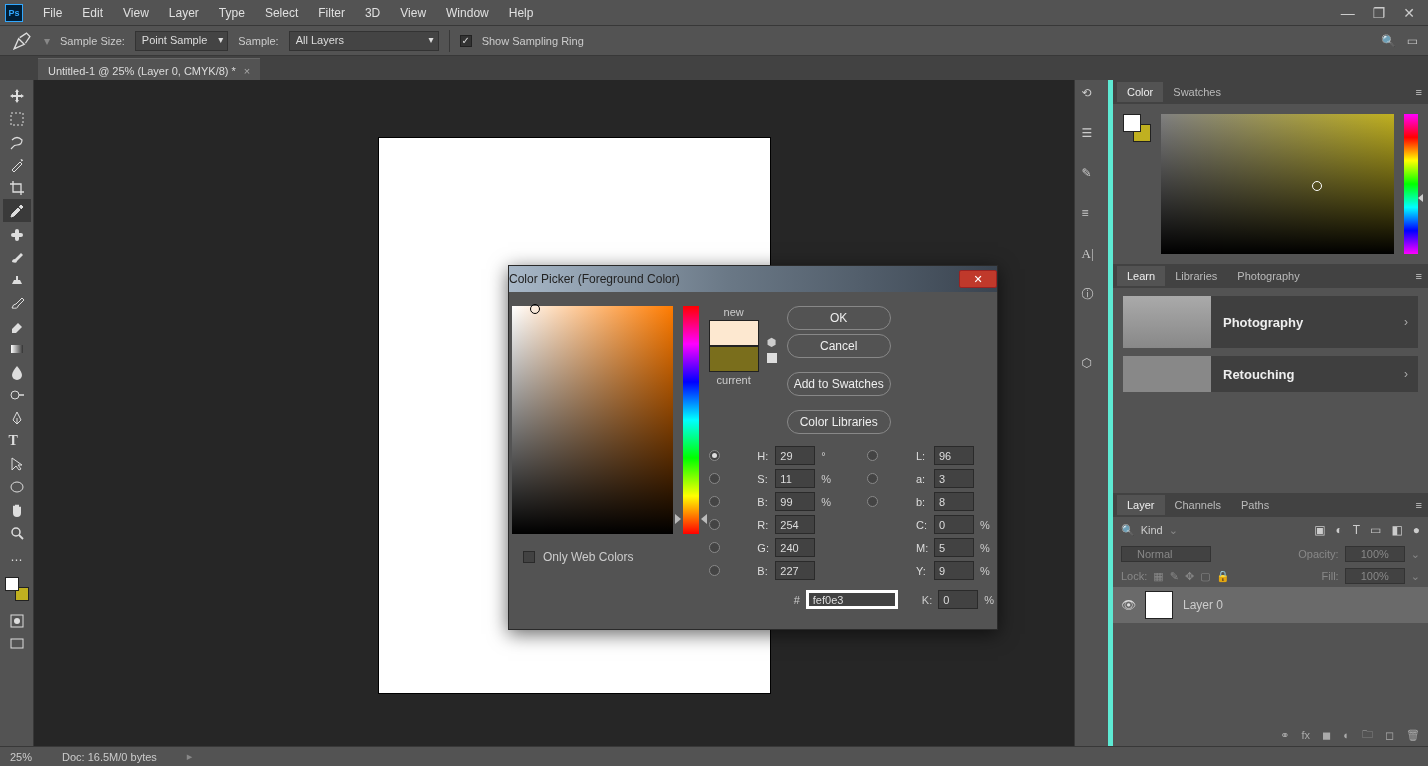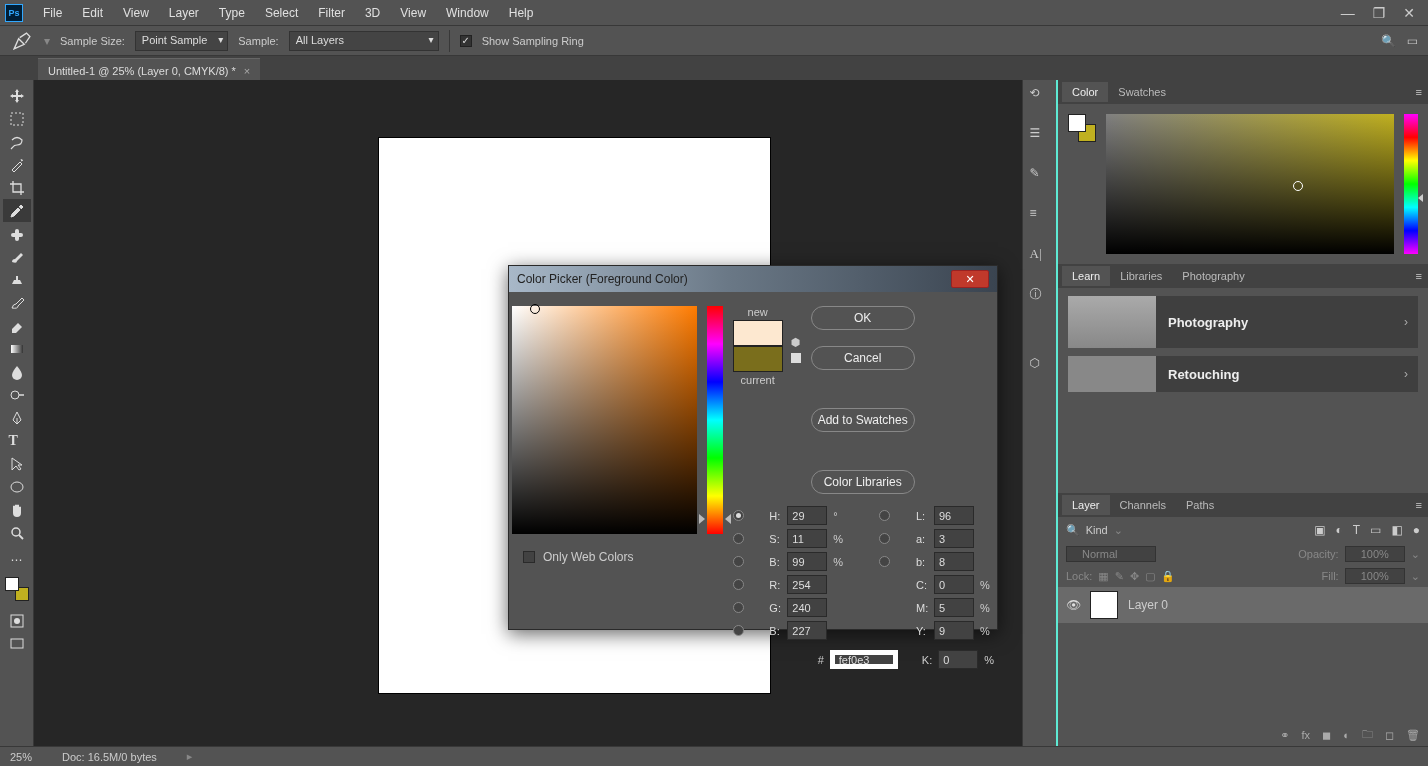--- a/index.html
+++ b/index.html
@@ -39,21 +39,21 @@
 
 
 .canvas { flex: 1; background: #262626; position: relative; overflow: hidden; }
 .artboard { position: absolute; left: 345px; top: 58px; width: 391px; height: 555px; background: #fff; box-shadow: 0 0 0 1px #000; }
 
 
 .dockstrip { width: 34px; background: #535353; border-left: 1px solid #383838; display: flex; flex-direction: column; align-items: center; padding-top: 6px; gap: 20px; }
 .dockstrip .dicon { width: 20px; height: 20px; color: #ccc; }
 
 
-.panels { width: 372px; background: #535353; display: flex; flex-direction: column; border-left: 2px solid #5eead4; }
+.panels { width: 320px; background: #535353; display: flex; flex-direction: column; border-left: 5px solid #5eead4; }
 .panel-tabs { display: flex; height: 24px; background: #424242; align-items: center; padding-left: 4px; font-size: 11px; gap: 0; }
 .ptab { padding: 4px 10px; color: #bbb; cursor: pointer; }
 .ptab.on { background: #535353; color: #eee; }
 
 .color-panel { height: 160px; padding: 10px; display: flex; gap: 10px; position: relative; }
 .fgbg2 { width: 28px; height: 28px; position: relative; }
 .fgbg2 .bg { position: absolute; right: 0; bottom: 0; width: 18px; height: 18px; background: #c0b020; border: 1px solid #222; }
 .fgbg2 .fg { position: absolute; left: 0; top: 0; width: 18px; height: 18px; background: #fff; border: 1px solid #222; }
 .color-field { flex: 1; height: 140px; background: linear-gradient(to bottom, rgba(0,0,0,0), #000), linear-gradient(to right, #808080, #c0b020); position: relative; }
 .color-field .ring { position: absolute; width: 10px; height: 10px; border: 1px solid #fff; border-radius: 50%; left: 65%; top: 48%; }
@@ -76,44 +76,44 @@
 .layer-row { height: 36px; background: #6a6a6a; display: flex; align-items: center; padding: 0 8px; gap: 10px; }
 .layer-row .eye { width: 14px; color: #ddd; }
 .layer-row .thumb { width: 28px; height: 28px; background: #fff; border: 1px solid #222; }
 .layers-footer { height: 22px; display: flex; align-items: center; justify-content: flex-end; gap: 12px; padding: 0 8px; color: #aaa; font-size: 11px; }
 
 
 .statusbar { height: 20px; background: #535353; border-top: 1px solid #383838; display: flex; align-items: center; padding: 0 10px; gap: 30px; font-size: 11px; color: #ccc; }
 
 
 .dialog { position: absolute; left: 508px; top: 265px; width: 490px; height: 365px; background: #535353; border: 1px solid #2a2a2a; box-shadow: 0 4px 18px rgba(0,0,0,0.6); }
-.dlg-titlebar { height: 26px; background: linear-gradient(to right, #a8b8c8, #6a7886 45%, #3a4450); display: flex; align-items: center; padding: 0 8px; color: #222; font-size: 12px; }
+.dlg-titlebar { height: 26px; background: linear-gradient(to right, #a8b8c8, #6a7886 45%, #3a4450); display: flex; align-items: center; padding: 0 0; color: #222; font-size: 12px; }
 .dlg-titlebar .title { flex: 1; }
 .dlg-close { width: 38px; height: 18px; background: #c0392b; color: #fff; display: flex; align-items: center; justify-content: center; font-size: 11px; border: 1px solid #922; border-radius: 2px; }
 .dlg-body { padding: 14px 3px 10px; display: flex; gap: 10px; position: relative; }
 .sv-field { width: 228px; height: 228px; position: relative; background: linear-gradient(to bottom, rgba(0,0,0,0), #000), linear-gradient(to right, #fff, hsl(29,100%,50%)); }
 .sv-field .ring { position: absolute; left: 18px; top: -2px; width: 10px; height: 10px; border: 1px solid #000; border-radius: 50%; background: rgba(255,255,255,0.1); }
 .hue-col { position: relative; width: 16px; height: 228px; }
 .hue-col .strip { width: 16px; height: 228px; background: linear-gradient(to bottom, #f00, #f0f, #00f, #0ff, #0f0, #ff0, #f00); }
 .hue-col .ptr-l { position: absolute; left: -8px; top: 208px; width: 0; height: 0; border-top: 5px solid transparent; border-bottom: 5px solid transparent; border-left: 6px solid #bbb; }
 .hue-col .ptr-r { position: absolute; right: -8px; top: 208px; width: 0; height: 0; border-top: 5px solid transparent; border-bottom: 5px solid transparent; border-right: 6px solid #bbb; }
 .dlg-right { flex: 1; display: flex; flex-direction: column; gap: 6px; }
 .newcur { display: flex; gap: 8px; align-items: flex-start; }
 .newcur-box { width: 50px; }
 .newcur-box .sw { height: 26px; border: 1px solid #222; }
-.dlg-btns { display: flex; flex-direction: column; gap: 16px; }
+.dlg-btns { display: flex; flex-direction: column; gap: 4px; }
 .dlg-btn { width: 104px; height: 24px; background: #535353; border: 1px solid #888; border-radius: 12px; color: #eee; font-size: 12px; display: flex; align-items: center; justify-content: center; cursor: pointer; }
 .val-grid { display: grid; grid-template-columns: auto 14px 42px 14px 24px auto 14px 42px 14px; gap: 4px 4px; align-items: center; font-size: 11px; margin-top: 6px; }
 .val-grid .rad { width: 11px; height: 11px; border: 1px solid #888; border-radius: 50%; background: #444; position: relative; }
 .val-grid .rad.on::after { content: ''; position: absolute; left: 2px; top: 2px; width: 5px; height: 5px; background: #ddd; border-radius: 50%; }
 .val-grid label { color: #ddd; }
 .val-grid input { width: 40px; background: #424242; border: 1px solid #2a2a2a; color: #ddd; padding: 2px 4px; font-size: 11px; height: 19px; }
 .val-grid .unit { color: #ccc; }
 .hex-row { display: flex; align-items: center; gap: 6px; margin-top: 4px; font-size: 11px; margin-left: 85px; }
-.hex-row input { width: 68px; background: #424242; border: 5px solid #ffffff; color: #ddd; padding: 2px 4px; font-size: 11px; height: 19px; }
+.hex-row input { width: 92px; background: #424242; border: 3px solid #ffffff; color: #ddd; padding: 2px 4px; font-size: 11px; height: 19px; }
 .only-web { position: absolute; left: 14px; top: 258px; display: flex; align-items: center; gap: 8px; font-size: 12px; color: #ccc; }
 .only-web .cb { width: 12px; height: 12px; background: #424242; border: 1px solid #2a2a2a; }
 
 .mini-icons { display:flex; gap:10px; color:#ccc; font-size:12px; margin-left:auto; }
 </style>
 </head>
 <body>
 
 <div class="menubar">
   <div class="ps-logo">Ps</div>

